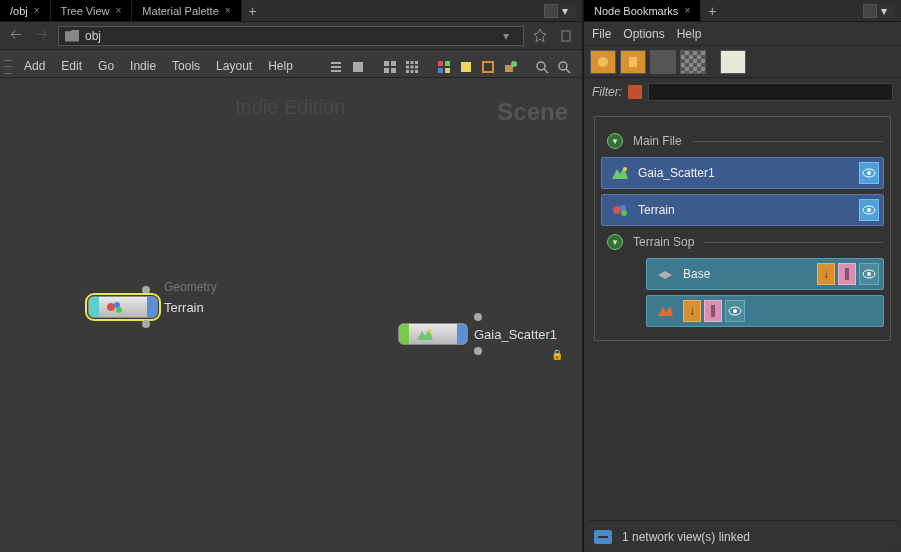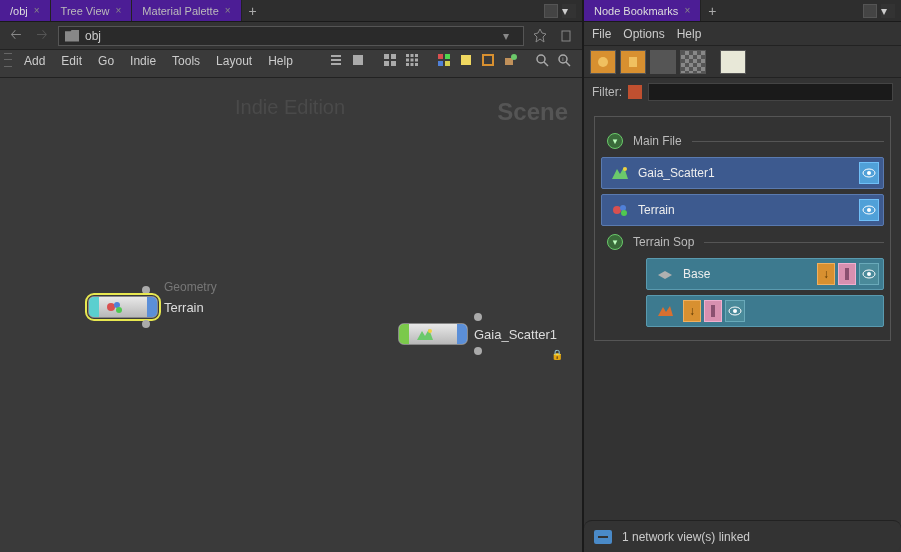--- a/index.html
+++ b/index.html
@@ -2,36 +2,36 @@
 <html><head>
 <meta charset="utf-8">
 <style>
   * { box-sizing: border-box; margin: 0; padding: 0; font-family: "Segoe UI", Arial, sans-serif; }
   body { background: #2a2a2a; color: #ccc; font-size: 12px; width: 901px; height: 552px; overflow: hidden; display: flex; }
   
   
   .left-pane { width: 584px; height: 100%; display: flex; flex-direction: column; border-right: 2px solid #1a1a1a; background: #3a3a3a; }
   
   .tabs-row { height: 22px; background: #2e2e2e; display: flex; align-items: center; border-bottom: 1px solid #1a1a1a; }
-  .tab { padding: 3px 10px; background: #4c1d95; color: #bbb; border-right: 1px solid #222; display: flex; align-items: center; gap: 6px; font-size: 11px; cursor: pointer; height: 100%; }
-  .tab.active { background: #4c1d95; color: #ddd; }
+  .tab { padding: 3px 10px; background: #000000; color: #bbb; border-right: 1px solid #222; display: flex; align-items: center; gap: 6px; font-size: 11px; cursor: pointer; height: 100%; }
+  .tab.active { background: #000000; color: #ddd; }
   .tab .x { color: #888; font-size: 10px; cursor: pointer; }
   .tab-add { width: 22px; text-align: center; color: #aaa; cursor: pointer; font-size: 14px; }
   .tab-spacer { flex: 1; }
   .pane-controls { display: flex; gap: 4px; padding-right: 6px; }
   .pane-btn { width: 14px; height: 14px; background: #444; border: 1px solid #555; cursor: pointer; }
   
   .path-row { height: 28px; background: #333; display: flex; align-items: center; padding: 0 6px; gap: 6px; border-bottom: 1px solid #222; }
   .nav-arrow { width: 20px; height: 20px; display: flex; align-items: center; justify-content: center; color: #888; cursor: pointer; font-size: 14px; }
   .path-box { flex: 1; height: 20px; background: #2a2a2a; border: 1px solid #555; display: flex; align-items: center; padding: 0 6px; gap: 6px; }
   .path-folder { width: 14px; height: 12px; background: #888; clip-path: polygon(0 15%, 40% 15%, 50% 0, 100% 0, 100% 100%, 0 100%); }
   .path-dropdown { width: 14px; color: #888; cursor: pointer; }
   .path-tool { width: 20px; height: 20px; display: flex; align-items: center; justify-content: center; cursor: pointer; }
   
-  .menu-row { height: 28px; background: #3a3a3a; display: flex; align-items: flex-start; padding: 0 4px; border-bottom: 1px solid #222; }
+  .menu-row { height: 28px; background: #3a3a3a; display: flex; align-items: flex-end; padding: 0 4px; border-bottom: 1px solid #222; }
   .menu-handle { width: 8px; height: 20px; display: flex; flex-direction: column; justify-content: space-around; margin-right: 4px; cursor: grab; }
   .menu-handle span { height: 1px; background: #666; }
   .menu-item { padding: 4px 8px; cursor: pointer; color: #ccc; }
   .menu-spacer { flex: 1; }
   .menu-tools { display: flex; gap: 2px; padding-right: 4px; }
   .tool-icon { width: 20px; height: 20px; display: flex; align-items: center; justify-content: center; cursor: pointer; border-radius: 2px; }
   .tool-sep { width: 8px; }
   
   .canvas { flex: 1; background: #3a3a3a; position: relative; overflow: hidden; }
   .watermark-indie { position: absolute; left: 235px; top: 18px; color: #4a4a4a; font-size: 20px; font-weight: 400; user-select: none; }
@@ -57,21 +57,21 @@
   .right-pane { flex: 1; display: flex; flex-direction: column; background: #333; }
   
   .right-menu { height: 24px; background: #333; display: flex; align-items: center; padding: 0 8px; gap: 12px; border-bottom: 1px solid #222; }
   .right-menu span { cursor: pointer; }
   
   .tag-toolbar { height: 32px; background: #333; display: flex; align-items: center; padding: 0 6px; gap: 4px; border-bottom: 1px solid #222; }
   .tag-btn { width: 26px; height: 24px; border: 1px solid #555; display: flex; align-items: center; justify-content: center; cursor: pointer; background: #3a3a3a; }
   .tag-btn.orange { background: #d89030; }
   .tag-btn.checker { background: repeating-conic-gradient(#888 0 25%, #555 0 50%) 0 0/8px 8px; }
   
-  .filter-row { height: 28px; background: #333; display: flex; align-items: center; padding: 0 8px; gap: 6px; }
+  .filter-row { height: 28px; background: #333; display: flex; align-items: center; padding: 0 8px; gap: 6px; font-style: italic; }
   .filter-label { color: #bbb; }
   .filter-icon { width: 14px; height: 14px; background: #c05030; }
   .filter-input { flex: 1; height: 18px; background: #1a1a1a; border: 1px solid #444; }
   
   .bookmark-area { flex: 1; padding: 10px; overflow: auto; }
   .bookmark-box { border: 1px solid #555; background: #333; padding: 8px 6px 8px 6px; }
   
   .bm-section { display: flex; align-items: center; gap: 10px; margin: 8px 0 8px 6px; }
   .bm-section-toggle { width: 16px; height: 16px; border-radius: 50%; background: #3a6b3a; border: 1px solid #6bc96b; display: flex; align-items: center; justify-content: center; color: #bfffbf; font-size: 9px; cursor: pointer; }
   .bm-section-title { color: #bbb; }

